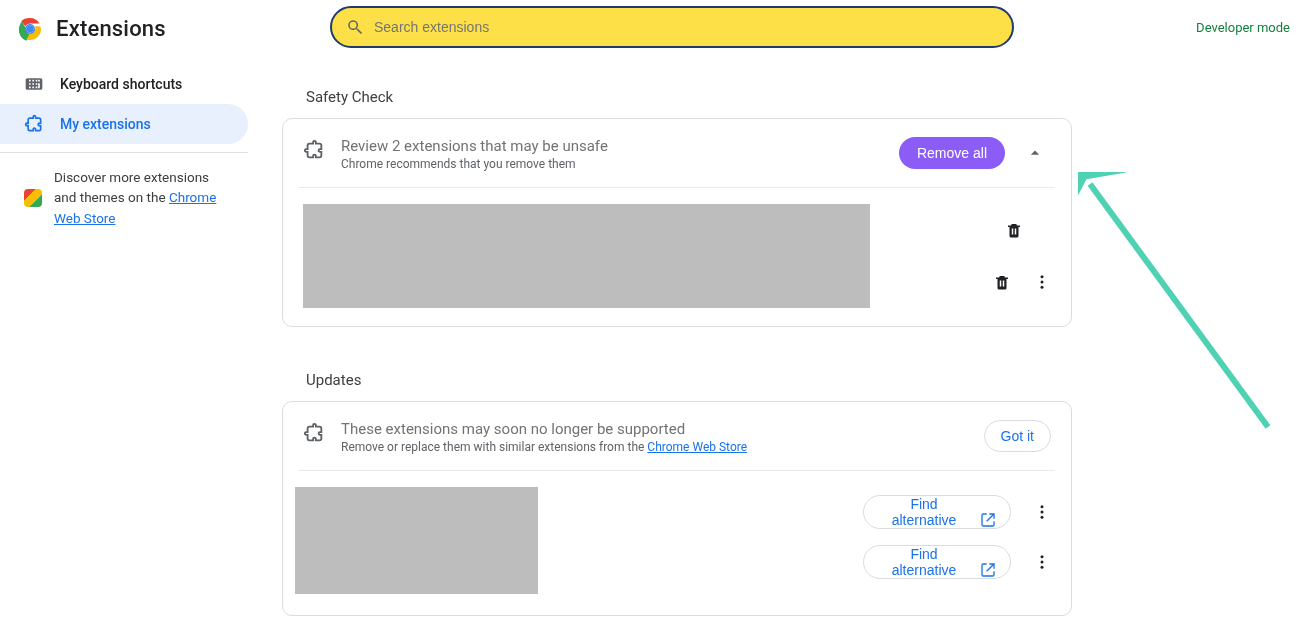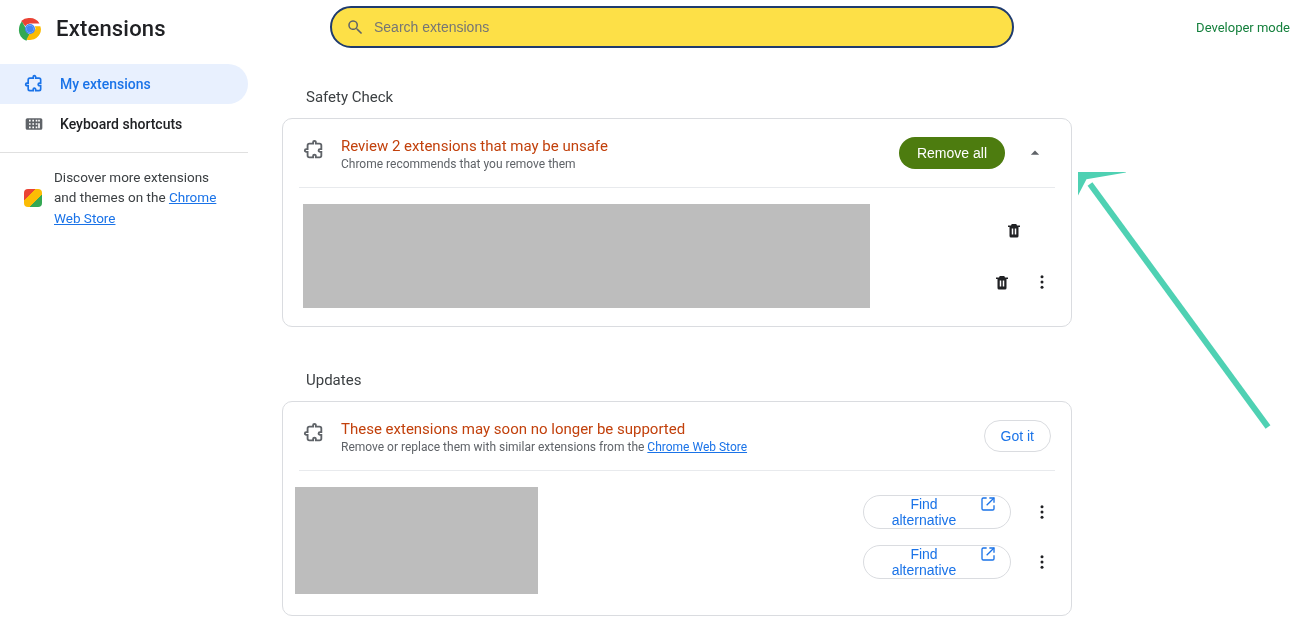--- a/index.html
+++ b/index.html
@@ -104,26 +104,26 @@
   padding: 18px 20px 18px 20px;
 }
 .card-head {
   display: flex;
   align-items: flex-start;
   gap: 16px;
   position: relative;
 }
 .puzzle-ico { flex-shrink:0; margin-top:2px; }
 .card-texts { flex: 1; }
-.card-title { font-size: 15px; color:#c2410c; margin-bottom:2px; }
+.card-title { font-size: 15px; color:#737373; margin-bottom:2px; }
 .card-sub { font-size: 12px; color:#5f6368; }
 .card-sub a { color:#1a73e8; text-decoration: underline; }
 .card-actions { display:flex; align-items:center; gap: 14px; }
 .btn-primary {
-  background:#4d7c0f; color:#fff; border:none; border-radius:18px;
+  background:#8b5cf6; color:#fff; border:none; border-radius:18px;
   padding: 8px 18px; font-size:14px; font-weight:500; cursor:pointer;
 }
 .btn-outline {
   background:#fff; color:#1a73e8; border:1px solid #dadce0; border-radius:18px;
   padding: 7px 16px; font-size:14px; font-weight:500; cursor:pointer;
 }
 .chev { cursor:pointer; padding:6px; }
 .card-divider { border-top:1px solid #e8eaed; margin:16px -4px 16px -4px; }
 .gray-block { background:#bdbdbd; }
 .safety-row {
@@ -134,21 +134,21 @@
 .safety-body { position:relative; }
 .safety-gray {
   position:absolute; left:0; top:0; width:567px; height:104px;
 }
 .safety-rows { position:relative; padding-left: 580px; }
 .updates-body { position:relative; min-height:110px; }
 .updates-gray { position:absolute; left:-8px; top:0; width:243px; height:107px; }
 .updates-rows { position:relative; padding-left: 560px; }
 .upd-row { display:flex; align-items:center; justify-content:flex-end; gap: 22px; height:50px; }
 .find-btn {
-  display:inline-flex; align-items:flex-start; gap:10px;
+  display:inline-flex; align-items:flex-end; gap:10px;
   border:1px solid #dadce0; border-radius:20px; padding:0 14px;
   color:#1a73e8; font-size:14px; font-weight:500; cursor:pointer; background:#fff;
 }
 .arrow-annot {
   position:absolute; left:1078px; top:172px; pointer-events:none;
 }
 svg { display:block; }
 </style>
 </head>
 <body>
@@ -179,35 +179,35 @@
           </svg>
       </span>
       <input type="text" placeholder="Search extensions" style="">
     </div>
   </div>
   <div class="dev-mode">Developer mode</div>
 </div>
 
 <div class="layout">
   <div class="sidebar">
+    <div class="side-item">
+      <span>
+        <svg width="20" height="20" viewBox="0 0 24 24" fill="#5f6368">
+            <path d="M20 5H4a2 2 0 0 0-2 2v10a2 2 0 0 0 2 2h16a2 2 0 0 0 2-2V7a2 2 0 0 0-2-2zM8 17H6v-2h2v2zm0-4H6v-2h2v2zm0-4H6V7h2v2zm4 8h-2v-2h2v2zm0-4h-2v-2h2v2zm0-4h-2V7h2v2zm4 8h-2v-2h2v2zm0-4h-2v-2h2v2zm0-4h-2V7h2v2zm3 8h-2v-6h2v6zm0-8h-2V7h2v2z"></path>
+          </svg>
+      </span>
+      <span>Keyboard shortcuts</span>
+    </div>
     <div class="side-item active">
       <span>
         <svg width="20" height="20" viewBox="0 0 24 24" fill="none" stroke="#1a73e8" stroke-width="2">
             <path d="M20 11V7a2 2 0 0 0-2-2h-4V3.5a1.5 1.5 0 1 0-3 0V5H7a2 2 0 0 0-2 2v4H3.5a1.5 1.5 0 1 0 0 3H5v4a2 2 0 0 0 2 2h4v-1.5a1.5 1.5 0 1 1 3 0V20h4a2 2 0 0 0 2-2v-4h-1.5a1.5 1.5 0 1 1 0-3H20z"></path>
           </svg>
       </span>
       <span>My extensions</span>
-    </div>
-    <div class="side-item">
-      <span>
-        <svg width="20" height="20" viewBox="0 0 24 24" fill="#5f6368">
-            <path d="M20 5H4a2 2 0 0 0-2 2v10a2 2 0 0 0 2 2h16a2 2 0 0 0 2-2V7a2 2 0 0 0-2-2zM8 17H6v-2h2v2zm0-4H6v-2h2v2zm0-4H6V7h2v2zm4 8h-2v-2h2v2zm0-4h-2v-2h2v2zm0-4h-2V7h2v2zm4 8h-2v-2h2v2zm0-4h-2v-2h2v2zm0-4h-2V7h2v2zm3 8h-2v-6h2v6zm0-8h-2V7h2v2z"></path>
-          </svg>
-      </span>
-      <span>Keyboard shortcuts</span>
     </div>
     <div class="side-sep"></div>
     <div class="discover">
       <span class="store-dot"></span>
       <span>
         <span>Discover more extensions and themes on the </span><a href="#">Chrome Web Store</a>
       </span>
     </div>
   </div>
 

